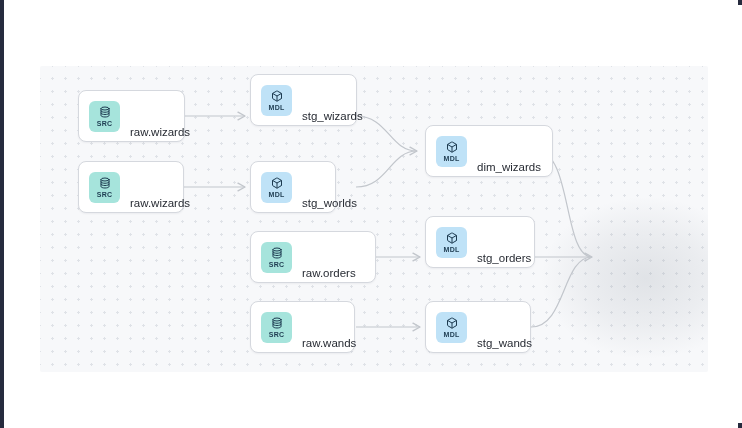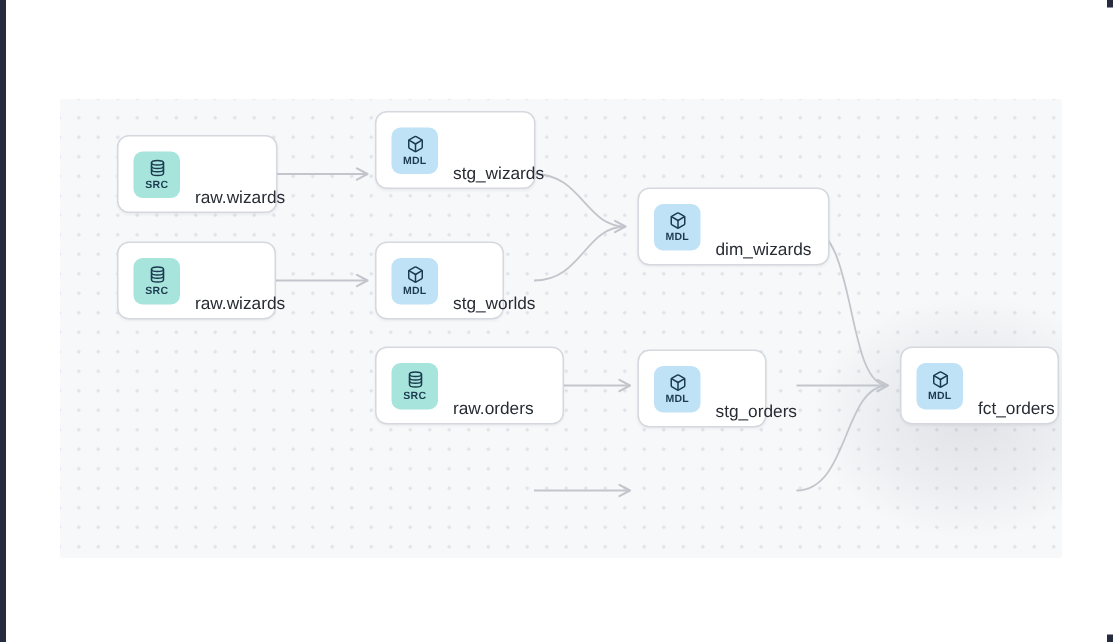--- a/index.html
+++ b/index.html
@@ -142,39 +142,51 @@
           <ellipse cx="12" cy="5" rx="8" ry="3"></ellipse>
           <path d="M20 5v4.5c0 1.7-3.6 3-8 3s-8-1.3-8-3V5"></path>
           <path d="M20 9.5V14c0 1.7-3.6 3-8 3s-8-1.3-8-3V9.5"></path>
           <path d="M20 14v5c0 1.7-3.6 3-8 3s-8-1.3-8-3v-5"></path>
         </svg>
       <span class="badge-label">SRC</span>
     </span>
     <span class="label">raw.orders</span>
   </div>
 
-  <div class="node" style="left:385px;top:167px;width:86px">
+  <div class="node" style="left:385px;top:150px;width:110px">
     <span class="badge model">
       <svg viewBox="0 0 24 24" fill="none" stroke="currentColor" stroke-width="2" stroke-linecap="round" stroke-linejoin="round">
           <path d="M21 16V8a2 2 0 0 0-1-1.73l-7-4a2 2 0 0 0-2 0l-7 4A2 2 0 0 0 3 8v8a2 2 0 0 0 1 1.73l7 4a2 2 0 0 0 2 0l7-4A2 2 0 0 0 21 16z"></path>
           <polyline points="3.27 6.96 12 12.01 20.73 6.96"></polyline>
           <line x1="12" y1="22.08" x2="12" y2="12"></line>
         </svg>
       <span class="badge-label">MDL</span>
     </span>
     <span class="label">stg_orders</span>
   </div>
 
-  <div class="node" style="left:560px;top:165px;width:106px">
+
+  <div class="node" style="left:210px;top:235px;width:105px">
+    <span class="badge source">
+      <svg viewBox="0 0 24 24" fill="none" stroke="currentColor" stroke-width="2" stroke-linecap="round" stroke-linejoin="round">
+          <ellipse cx="12" cy="5" rx="8" ry="3"></ellipse>
+          <path d="M20 5v4.5c0 1.7-3.6 3-8 3s-8-1.3-8-3V5"></path>
+          <path d="M20 9.5V14c0 1.7-3.6 3-8 3s-8-1.3-8-3V9.5"></path>
+          <path d="M20 14v5c0 1.7-3.6 3-8 3s-8-1.3-8-3v-5"></path>
+        </svg>
+      <span class="badge-label">SRC</span>
+    </span>
+    <span class="label">raw.wands</span>
+  </div>
+
+  <div class="node" style="left:385px;top:235px;width:106px">
     <span class="badge model">
       <svg viewBox="0 0 24 24" fill="none" stroke="currentColor" stroke-width="2" stroke-linecap="round" stroke-linejoin="round">
           <path d="M21 16V8a2 2 0 0 0-1-1.73l-7-4a2 2 0 0 0-2 0l-7 4A2 2 0 0 0 3 8v8a2 2 0 0 0 1 1.73l7 4a2 2 0 0 0 2 0l7-4A2 2 0 0 0 21 16z"></path>
           <polyline points="3.27 6.96 12 12.01 20.73 6.96"></polyline>
           <line x1="12" y1="22.08" x2="12" y2="12"></line>
         </svg>
       <span class="badge-label">MDL</span>
     </span>
-    <span class="label">fct_orders</span>
+    <span class="label">stg_wands</span>
   </div>
-
-
 
 </div>
 
 </body></html>

